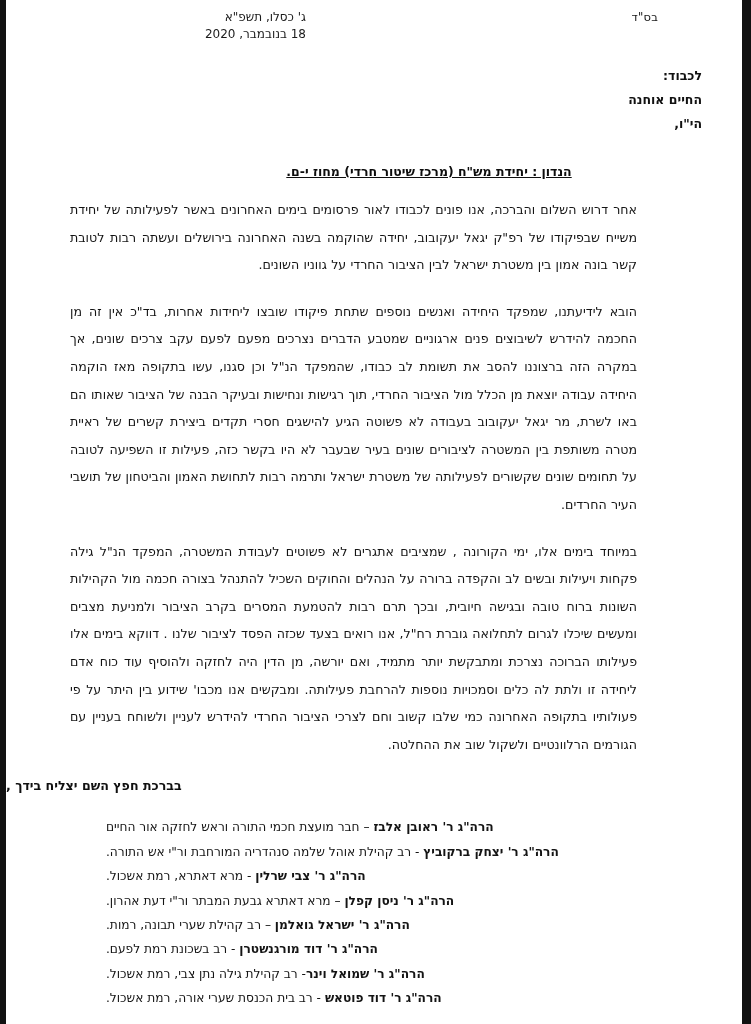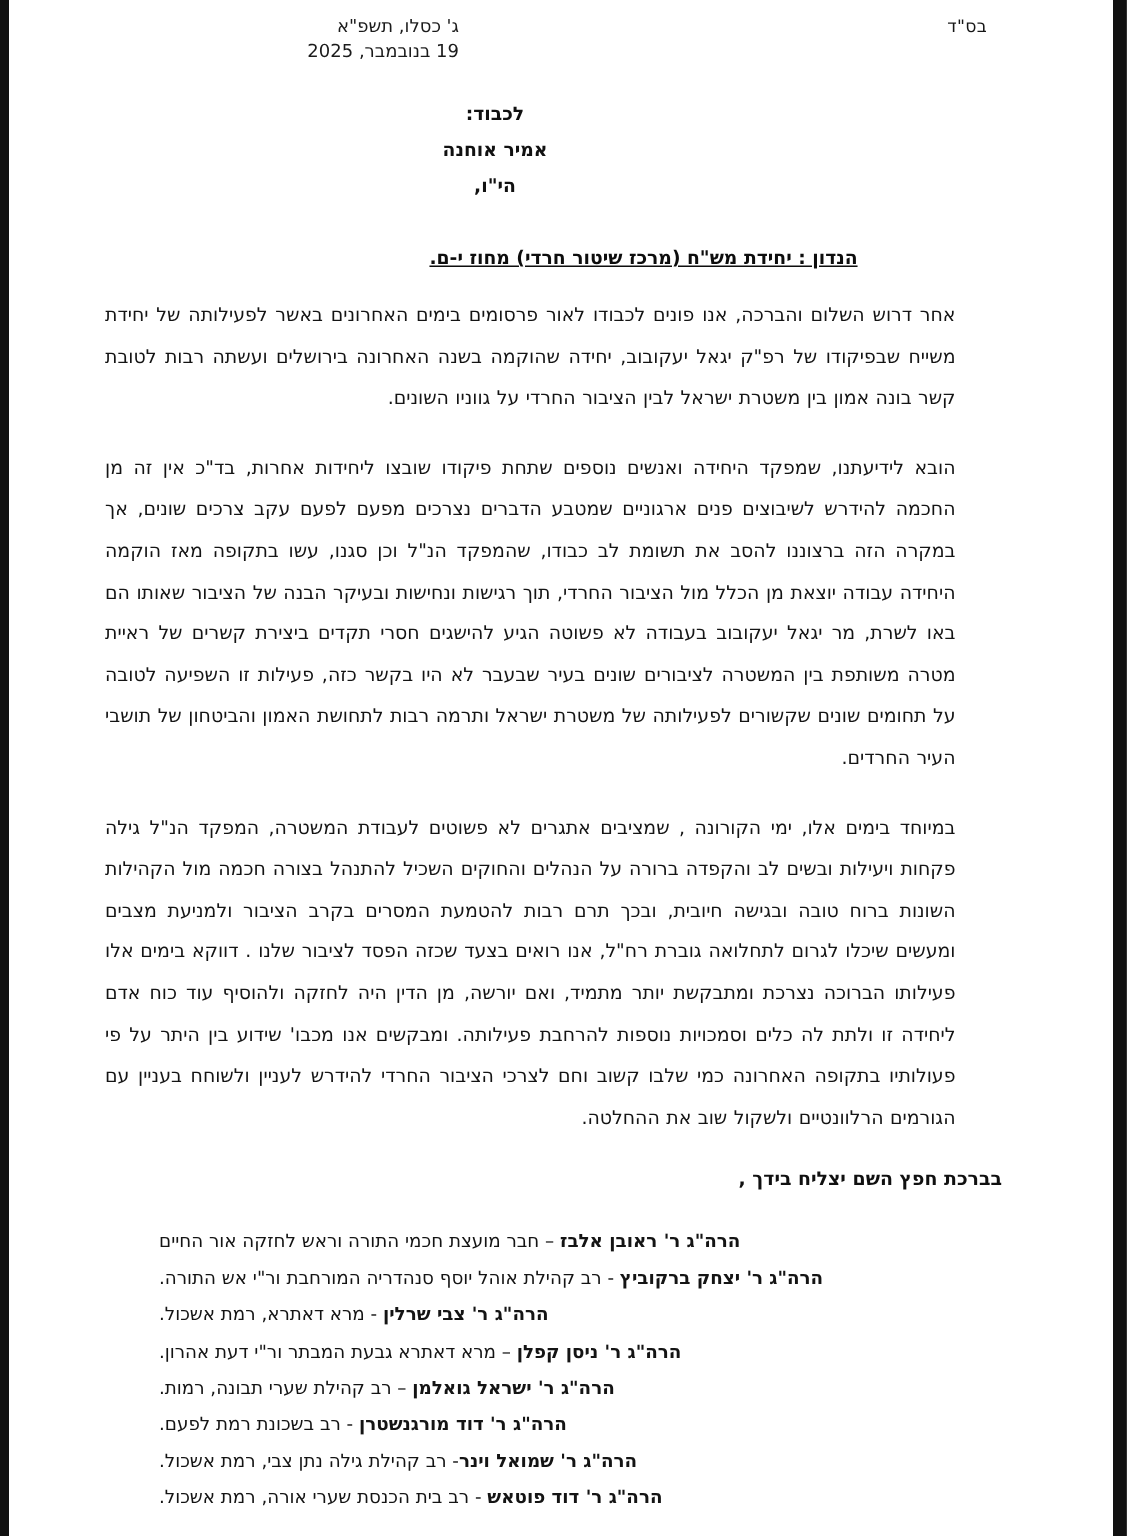--- a/index.html
+++ b/index.html
@@ -70,22 +70,22 @@
     color: #1b1b1b;
     line-height: 17px;
     white-space: nowrap;
     text-align: right;
     width: 138px;
   }
 
   
   .addressee {
     margin-top: 6px;
-    padding-right: 88px;
-    text-align: center;
+    padding-right: 40px;
+    text-align: right;
   }
   .addressee .ln {
     font-size: 12.5px;
     line-height: 24px;
     color: #111;
     font-weight: bold;
     white-space: nowrap;
   }
   .addressee .ln.plain { font-weight: bold; }
   .addressee .ln.underline { text-decoration: underline; }
@@ -119,21 +119,21 @@
     text-align-last: right;
     margin-bottom: 19px;
     word-spacing: .3px;
   }
   .para:last-child { margin-bottom: 16px; }
 
   
   .blessing {
     margin-top: 17px;
     padding-right: 74px;
-    text-align: right;
+    text-align: left;
     font-size: 12.6px;
     font-weight: bold;
     color: #101010;
     line-height: 22px;
   }
 
   
   .signers {
     margin-top: 18px;
     padding-right: 100px;
@@ -156,45 +156,45 @@
 <body>
 
 <div class="scan-frame">
   <div class="page">
     <div class="page-inner">
 
       <div class="header-row">
         <div class="bsd">בס"ד</div>
         <div class="date-block">
           <div class="date-line">ג' כסלו, תשפ"א</div>
-          <div class="date-line">19 בנובמבר, 2025</div>
+          <div class="date-line">18 בנובמבר, 2020</div>
         </div>
       </div>
 
       <div class="addressee">
         <div class="ln plain">לכבוד:</div>
-        <div class="ln plain">אמיר אוחנה</div>
+        <div class="ln plain">החיים אוחנה</div>
         <div class="ln plain">הי"ו,</div>
       </div>
 
       <div class="subject">
         <span>הנדון : יחידת מש"ח (מרכז שיטור חרדי) מחוז י-ם.</span>
       </div>
 
       <div class="body">
         <p class="para">אחר דרוש השלום והברכה, אנו פונים לכבודו לאור פרסומים בימים האחרונים באשר לפעילותה של יחידת משייח שבפיקודו של רפ"ק יגאל יעקובוב, יחידה שהוקמה בשנה האחרונה בירושלים ועשתה רבות לטובת קשר בונה אמון בין משטרת ישראל לבין הציבור החרדי על גווניו השונים.</p>
         <p class="para">הובא לידיעתנו, שמפקד היחידה ואנשים נוספים שתחת פיקודו שובצו ליחידות אחרות, בד"כ אין זה מן החכמה להידרש לשיבוצים פנים ארגוניים שמטבע הדברים נצרכים מפעם לפעם עקב צרכים שונים, אך במקרה הזה ברצוננו להסב את תשומת לב כבודו, שהמפקד הנ"ל וכן סגנו, עשו בתקופה מאז הוקמה היחידה עבודה יוצאת מן הכלל מול הציבור החרדי, תוך רגישות ונחישות ובעיקר הבנה של הציבור שאותו הם באו לשרת, מר יגאל יעקובוב בעבודה לא פשוטה הגיע להישגים חסרי תקדים ביצירת קשרים של ראיית מטרה משותפת בין המשטרה לציבורים שונים בעיר שבעבר לא היו בקשר כזה, פעילות זו השפיעה לטובה על תחומים שונים שקשורים לפעילותה של משטרת ישראל ותרמה רבות לתחושת האמון והביטחון של תושבי העיר החרדים.</p>
         <p class="para">במיוחד בימים אלו, ימי הקורונה , שמציבים אתגרים לא פשוטים לעבודת המשטרה, המפקד הנ"ל גילה פקחות ויעילות ובשים לב והקפדה ברורה על הנהלים והחוקים השכיל להתנהל בצורה חכמה מול הקהילות השונות ברוח טובה ובגישה חיובית, ובכך תרם רבות להטמעת המסרים בקרב הציבור ולמניעת מצבים ומעשים שיכלו לגרום לתחלואה גוברת רח"ל, אנו רואים בצעד שכזה הפסד לציבור שלנו . דווקא בימים אלו פעילותו הברוכה נצרכת ומתבקשת יותר מתמיד, ואם יורשה, מן הדין היה לחזקה ולהוסיף עוד כוח אדם ליחידה זו ולתת לה כלים וסמכויות נוספות להרחבת פעילותה. ומבקשים אנו מכבו' שידוע בין היתר על פי פעולותיו בתקופה האחרונה כמי שלבו קשוב וחם לצרכי הציבור החרדי להידרש לעניין ולשוחח בעניין עם הגורמים הרלוונטיים ולשקול שוב את ההחלטה.</p>
       </div>
 
       <div class="blessing">בברכת חפץ השם יצליח בידך ,</div>
 
       <div class="signers">
         <div class="signer"><span class="nm">הרה"ג ר' ראובן אלבז</span><span class="role"> – חבר מועצת חכמי התורה וראש לחזקה אור החיים</span></div>
-        <div class="signer"><span class="nm">הרה"ג ר' יצחק ברקוביץ</span><span class="role"> - רב קהילת אוהל יוסף סנהדריה המורחבת ור"י אש התורה.</span></div>
+        <div class="signer"><span class="nm">הרה"ג ר' יצחק ברקוביץ</span><span class="role"> - רב קהילת אוהל שלמה סנהדריה המורחבת ור"י אש התורה.</span></div>
         <div class="signer"><span class="nm">הרה"ג ר' צבי שרלין</span><span class="role"> - מרא דאתרא, רמת אשכול.</span></div>
         <div class="signer"><span class="nm">הרה"ג ר' ניסן קפלן</span><span class="role"> – מרא דאתרא גבעת המבתר ור"י דעת אהרון.</span></div>
         <div class="signer"><span class="nm">הרה"ג ר' ישראל גואלמן</span><span class="role"> – רב קהילת שערי תבונה, רמות.</span></div>
         <div class="signer"><span class="nm">הרה"ג ר' דוד מורגנשטרן</span><span class="role"> - רב בשכונת רמת לפעם.</span></div>
         <div class="signer"><span class="nm">הרה"ג ר' שמואל וינר</span><span class="role">- רב קהילת גילה נתן צבי, רמת אשכול.</span></div>
         <div class="signer"><span class="nm">הרה"ג ר' דוד פוטאש</span><span class="role">  - רב בית הכנסת שערי אורה, רמת אשכול.</span></div>
       </div>
 
     </div>
   </div>

